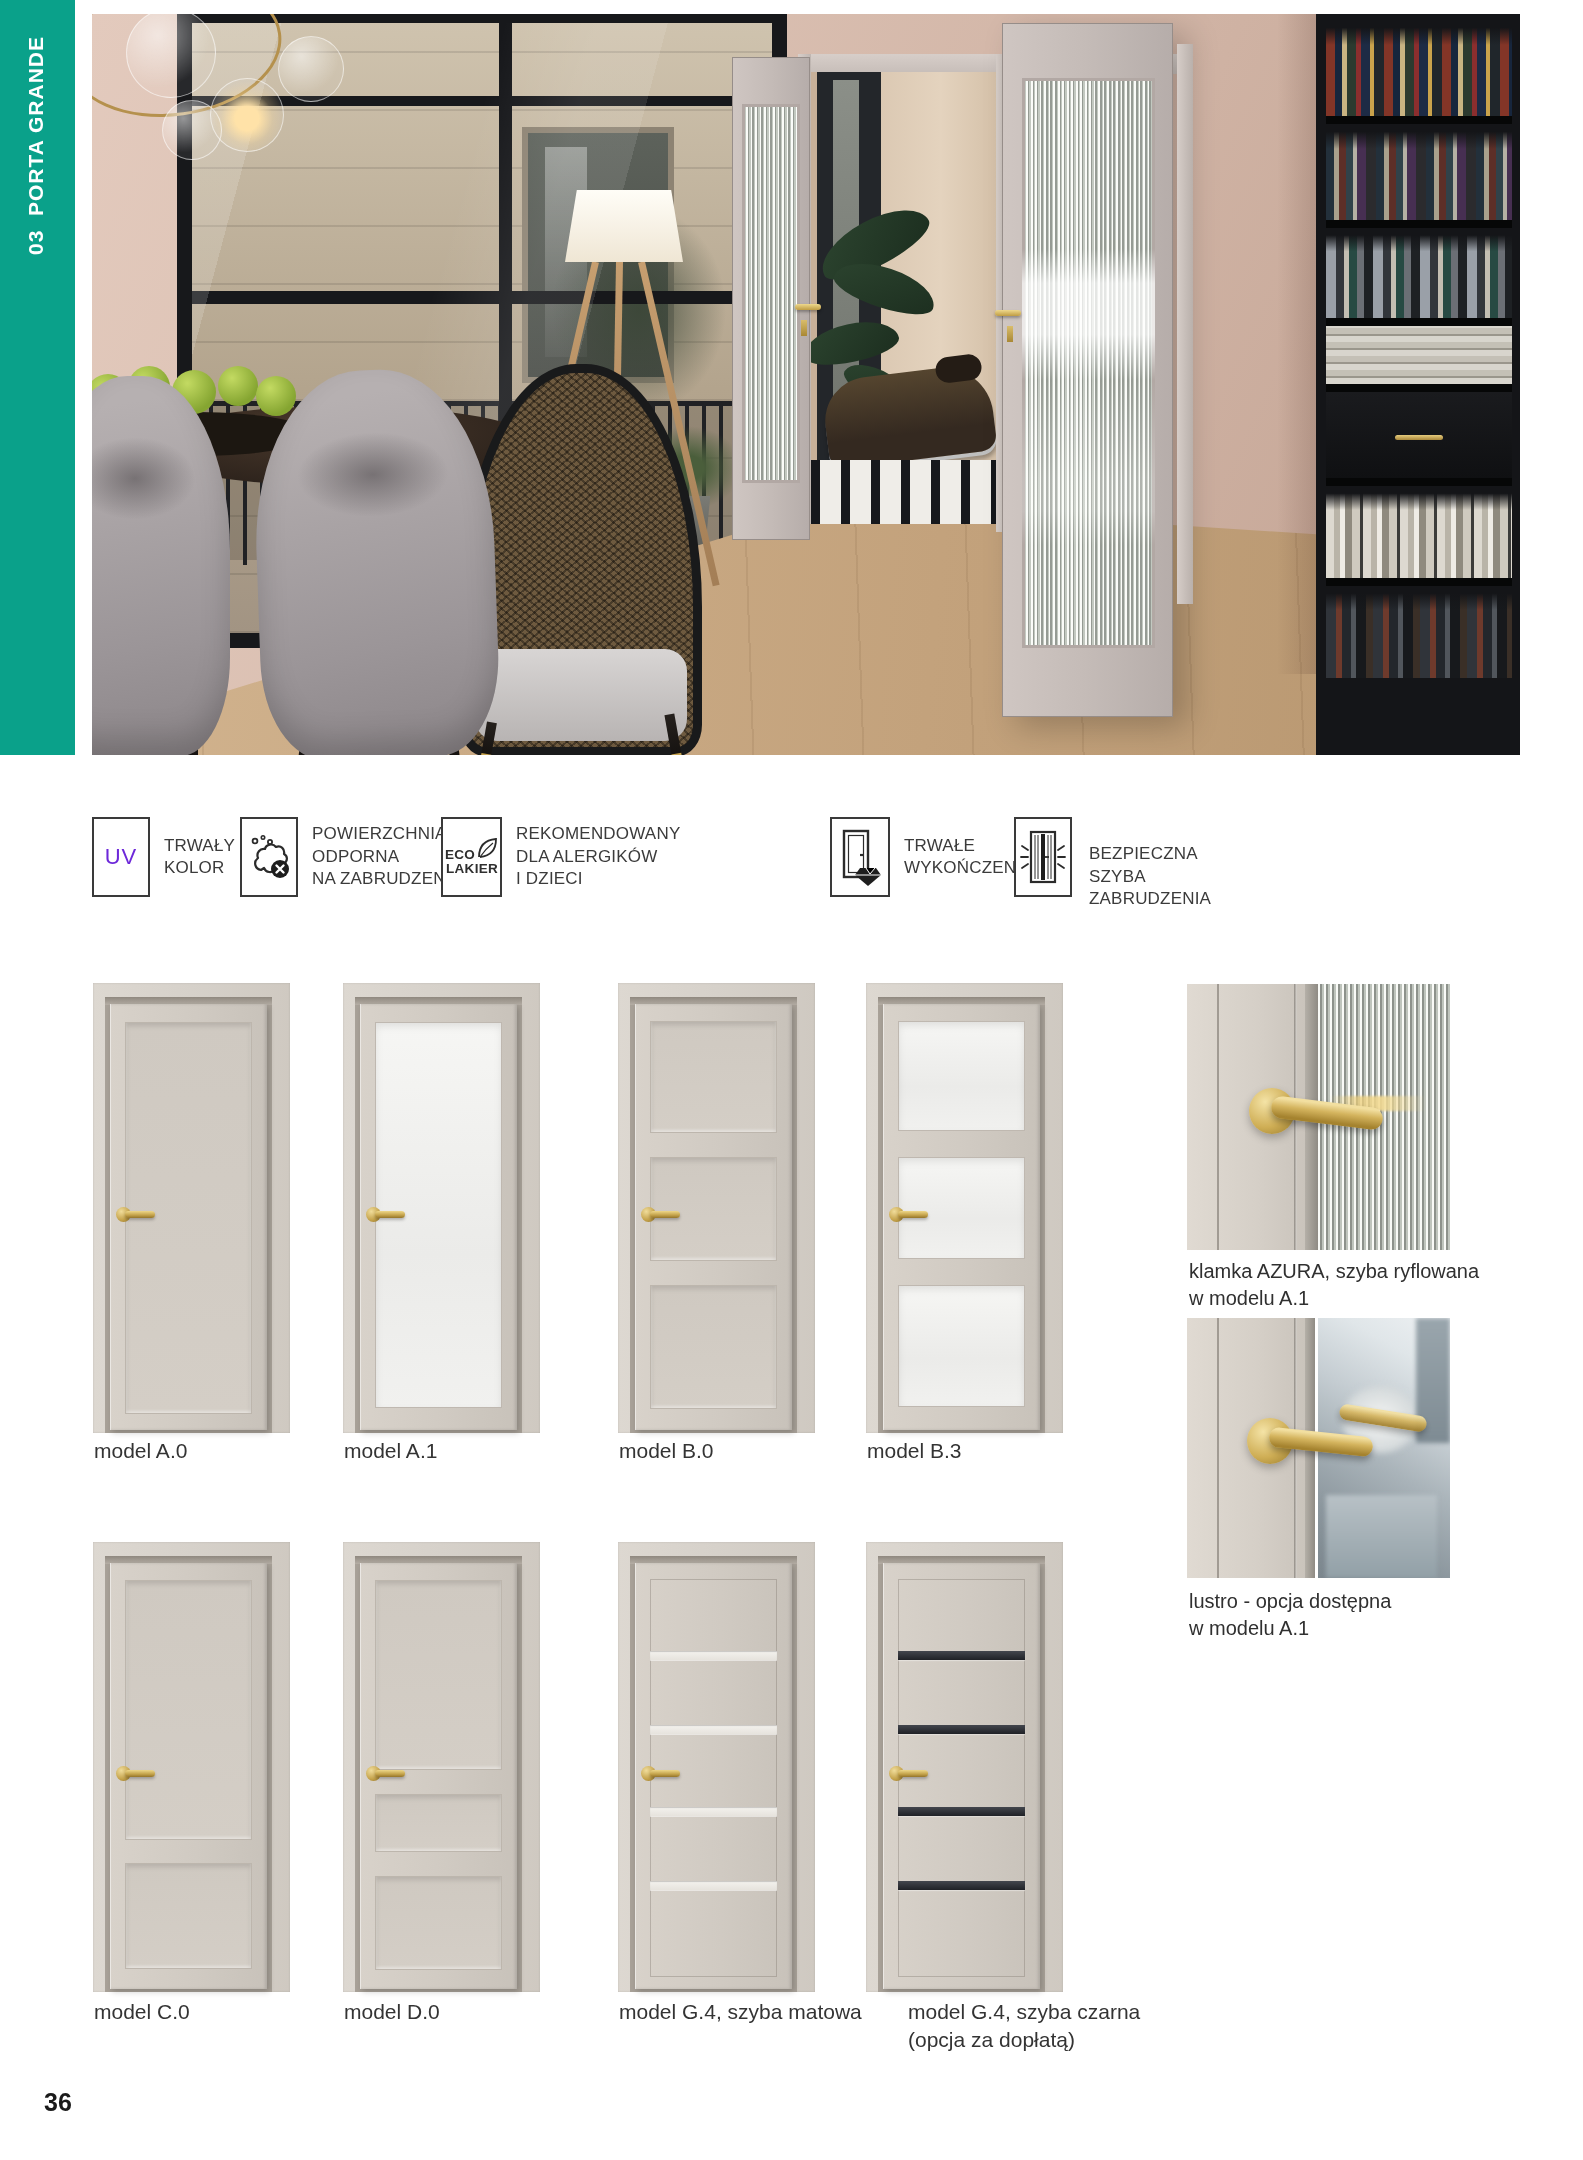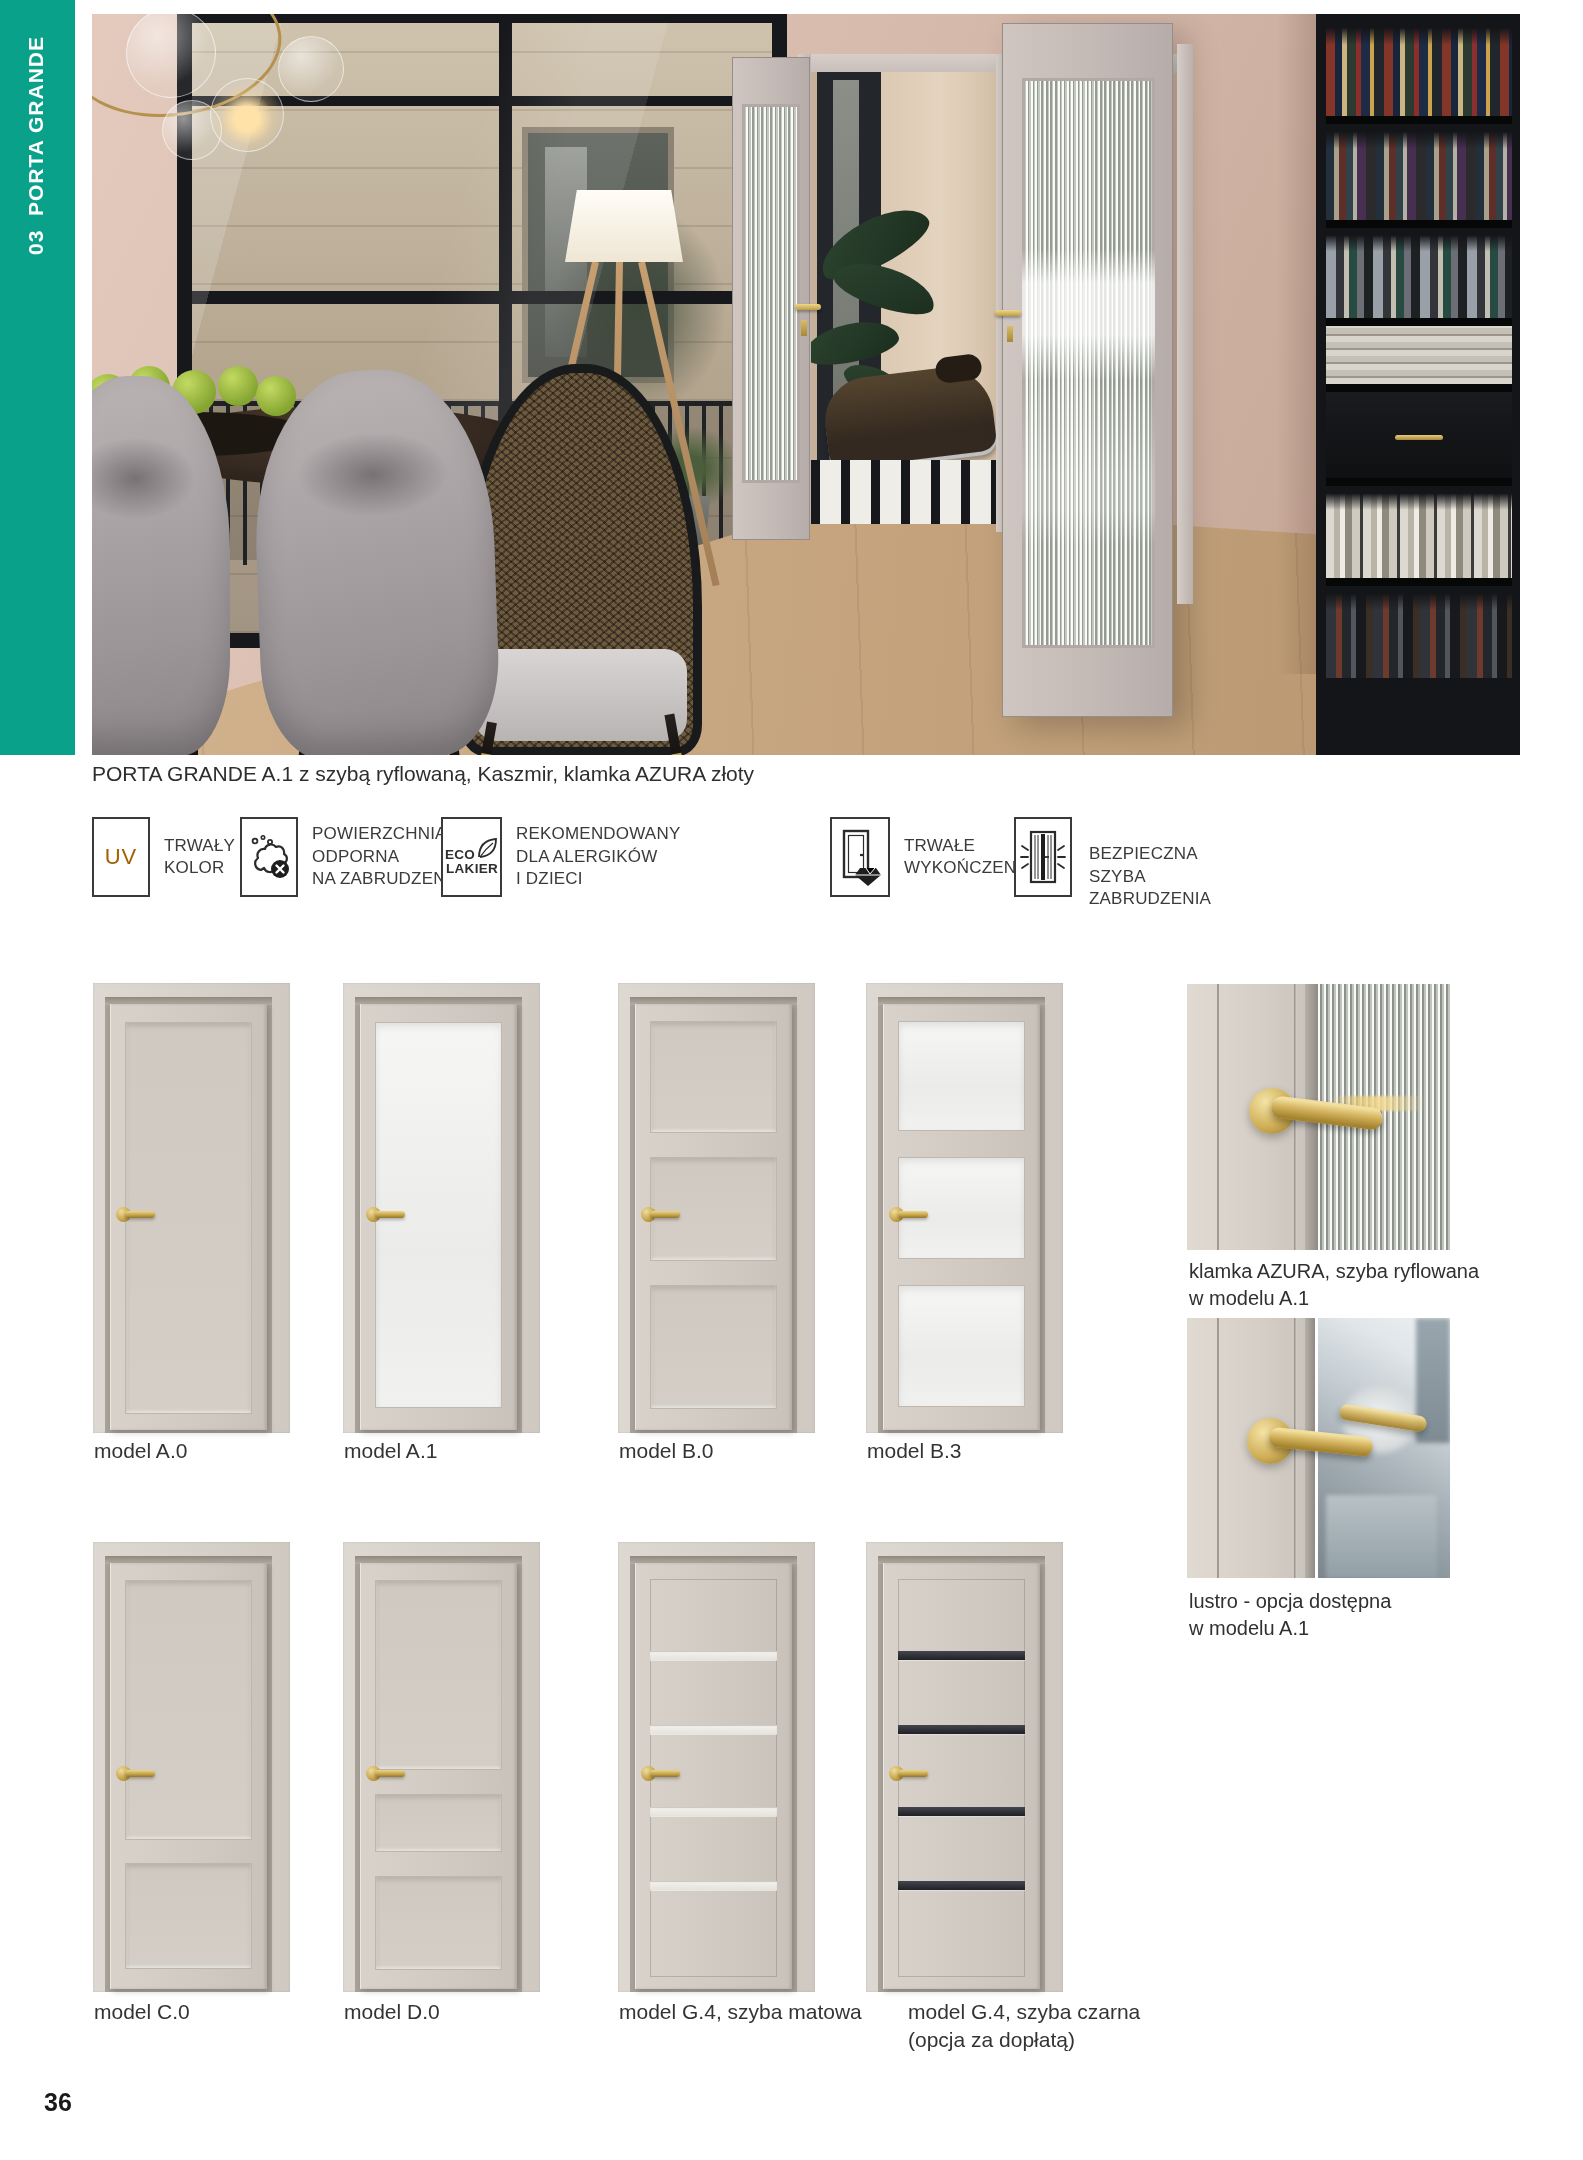--- a/index.html
+++ b/index.html
@@ -156,21 +156,21 @@
   .bd6{top:564px;}
   .books-d{top:572px;height:92px;background:repeating-linear-gradient(90deg,#30343a 0 10px,#6e3a2c 10px 16px,#23272c 16px 25px,#51565c 25px 30px,#17191c 30px 40px,#3a2f27 40px 47px);}
   .fade{position:absolute;inset:0;background:linear-gradient(180deg,#141518 0 8%,transparent 26%);}
 
   
   .hero-caption{left:92px;top:762px;font-size:21px;color:#2e2e2e;}
   .feat-box{top:817px;width:58px;height:80px;border:2.5px solid #3a3a3a;background:#fff;
     display:flex;align-items:center;justify-content:center;box-sizing:border-box;}
   .feat-label{top:817px;height:80px;display:flex;flex-direction:column;justify-content:center;
     font-size:17px;line-height:1.32;color:#3b3b3b;letter-spacing:.2px;}
-  .uv-text{font-size:22px;letter-spacing:1px;color:#a16207;}
+  .uv-text{font-size:22px;letter-spacing:1px;color:#6d28d9;}
   .eco-inner{display:flex;flex-direction:column;align-items:flex-end;line-height:1.05;
     font-size:13.5px;font-weight:bold;color:#2f2f2f;letter-spacing:.3px;}
   .eco-row{display:flex;align-items:flex-end;gap:1px;}
 
   
   .tile{width:197px;height:450px;}
   .tile > div{position:absolute;}
   .casing{inset:0;background:linear-gradient(90deg,#ddd8d1 0%,#d6d1ca 50%,#cfc9c1 100%);
     box-shadow:inset 0 0 2px rgba(0,0,0,.15);}
   .lintel{left:12px;right:18px;top:14px;height:8px;background:linear-gradient(180deg,#8f887f,#b5aea5);}
@@ -330,21 +330,20 @@
     <div class="leg legC1">
         <i class="brass-tip"></i>
       </div>
     <div class="leg legC2">
         <i class="brass-tip"></i>
       </div>
     <div class="shell-chair chairA"></div>
     <div class="shell-chair chairB"></div>
   </div>
 
-  <div class="abs hero-caption">PORTA GRANDE A.1  z szybą ryflowaną, Kaszmir, klamka AZURA złoty</div>
 
   <div class="abs feat-box" style="left:92px;">
     <span class="uv-text">UV</span>
   </div>
   <div class="abs feat-label" style="left:164px;">
     <span>TRWAŁY</span>
       <span>KOLOR</span>
   </div>
 
   <div class="abs feat-box" style="left:240px;">

